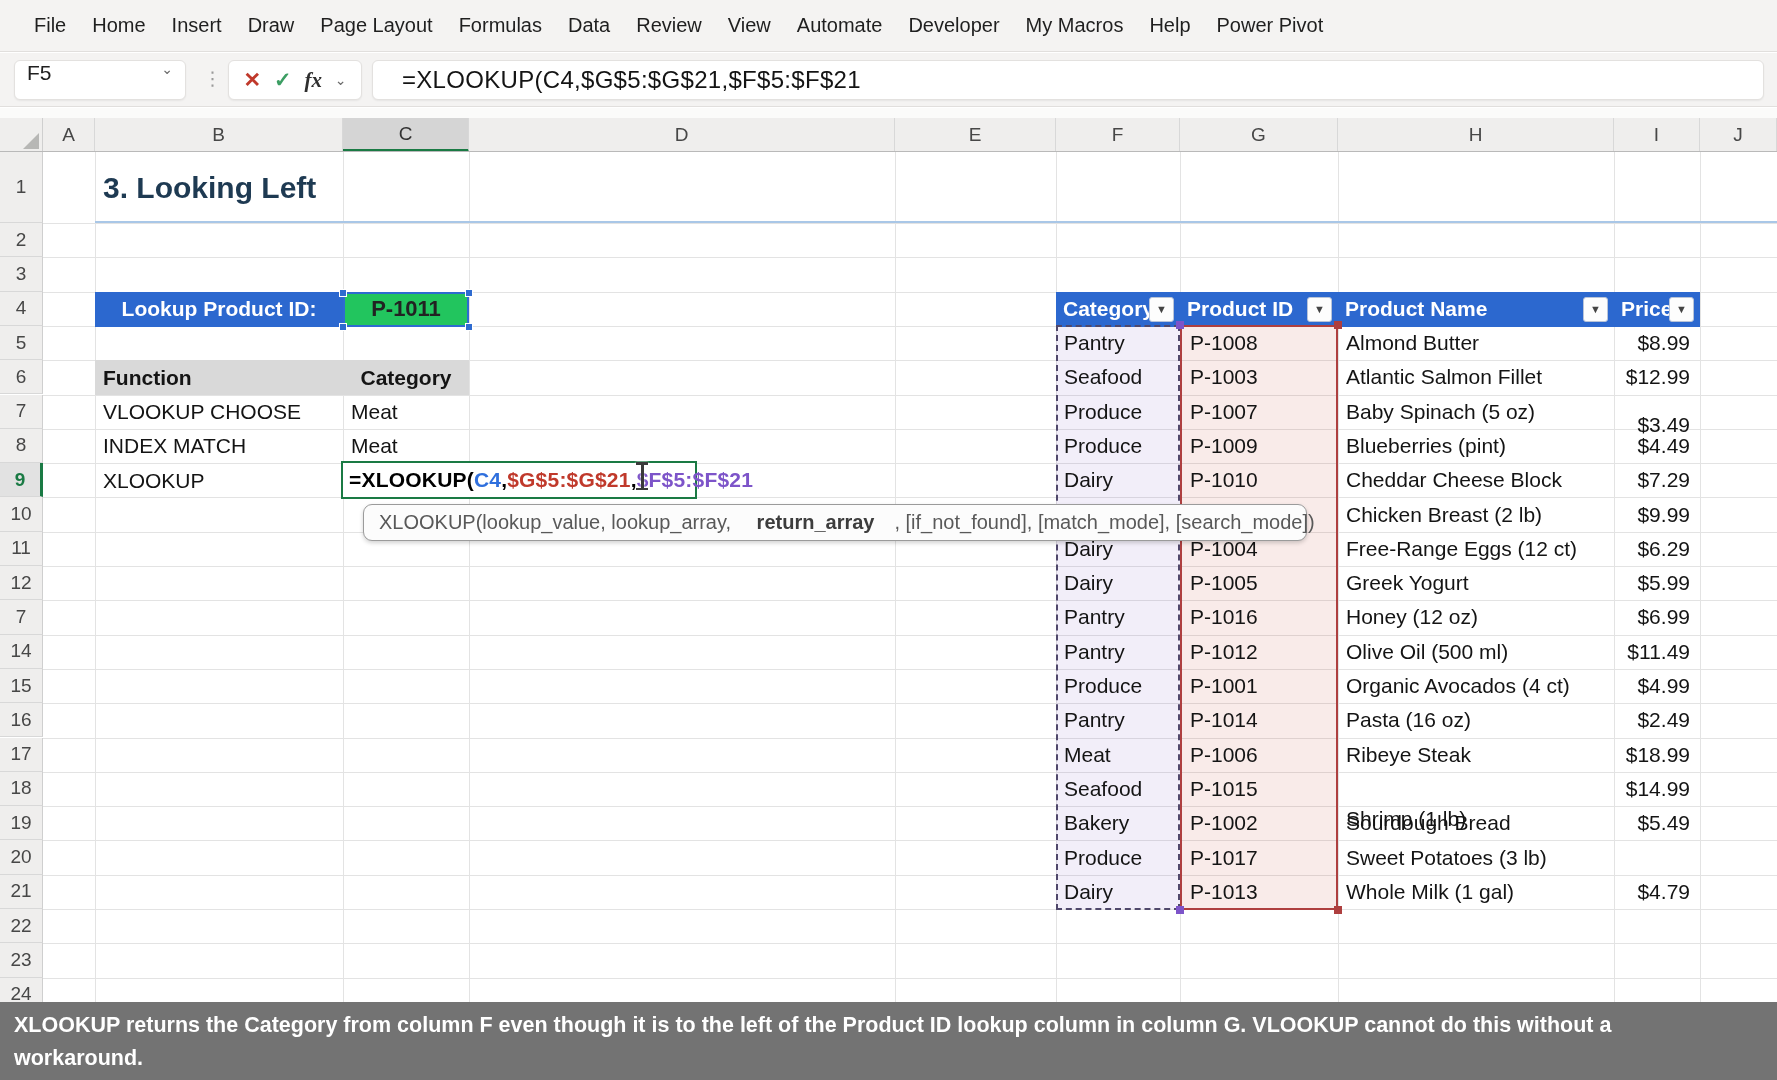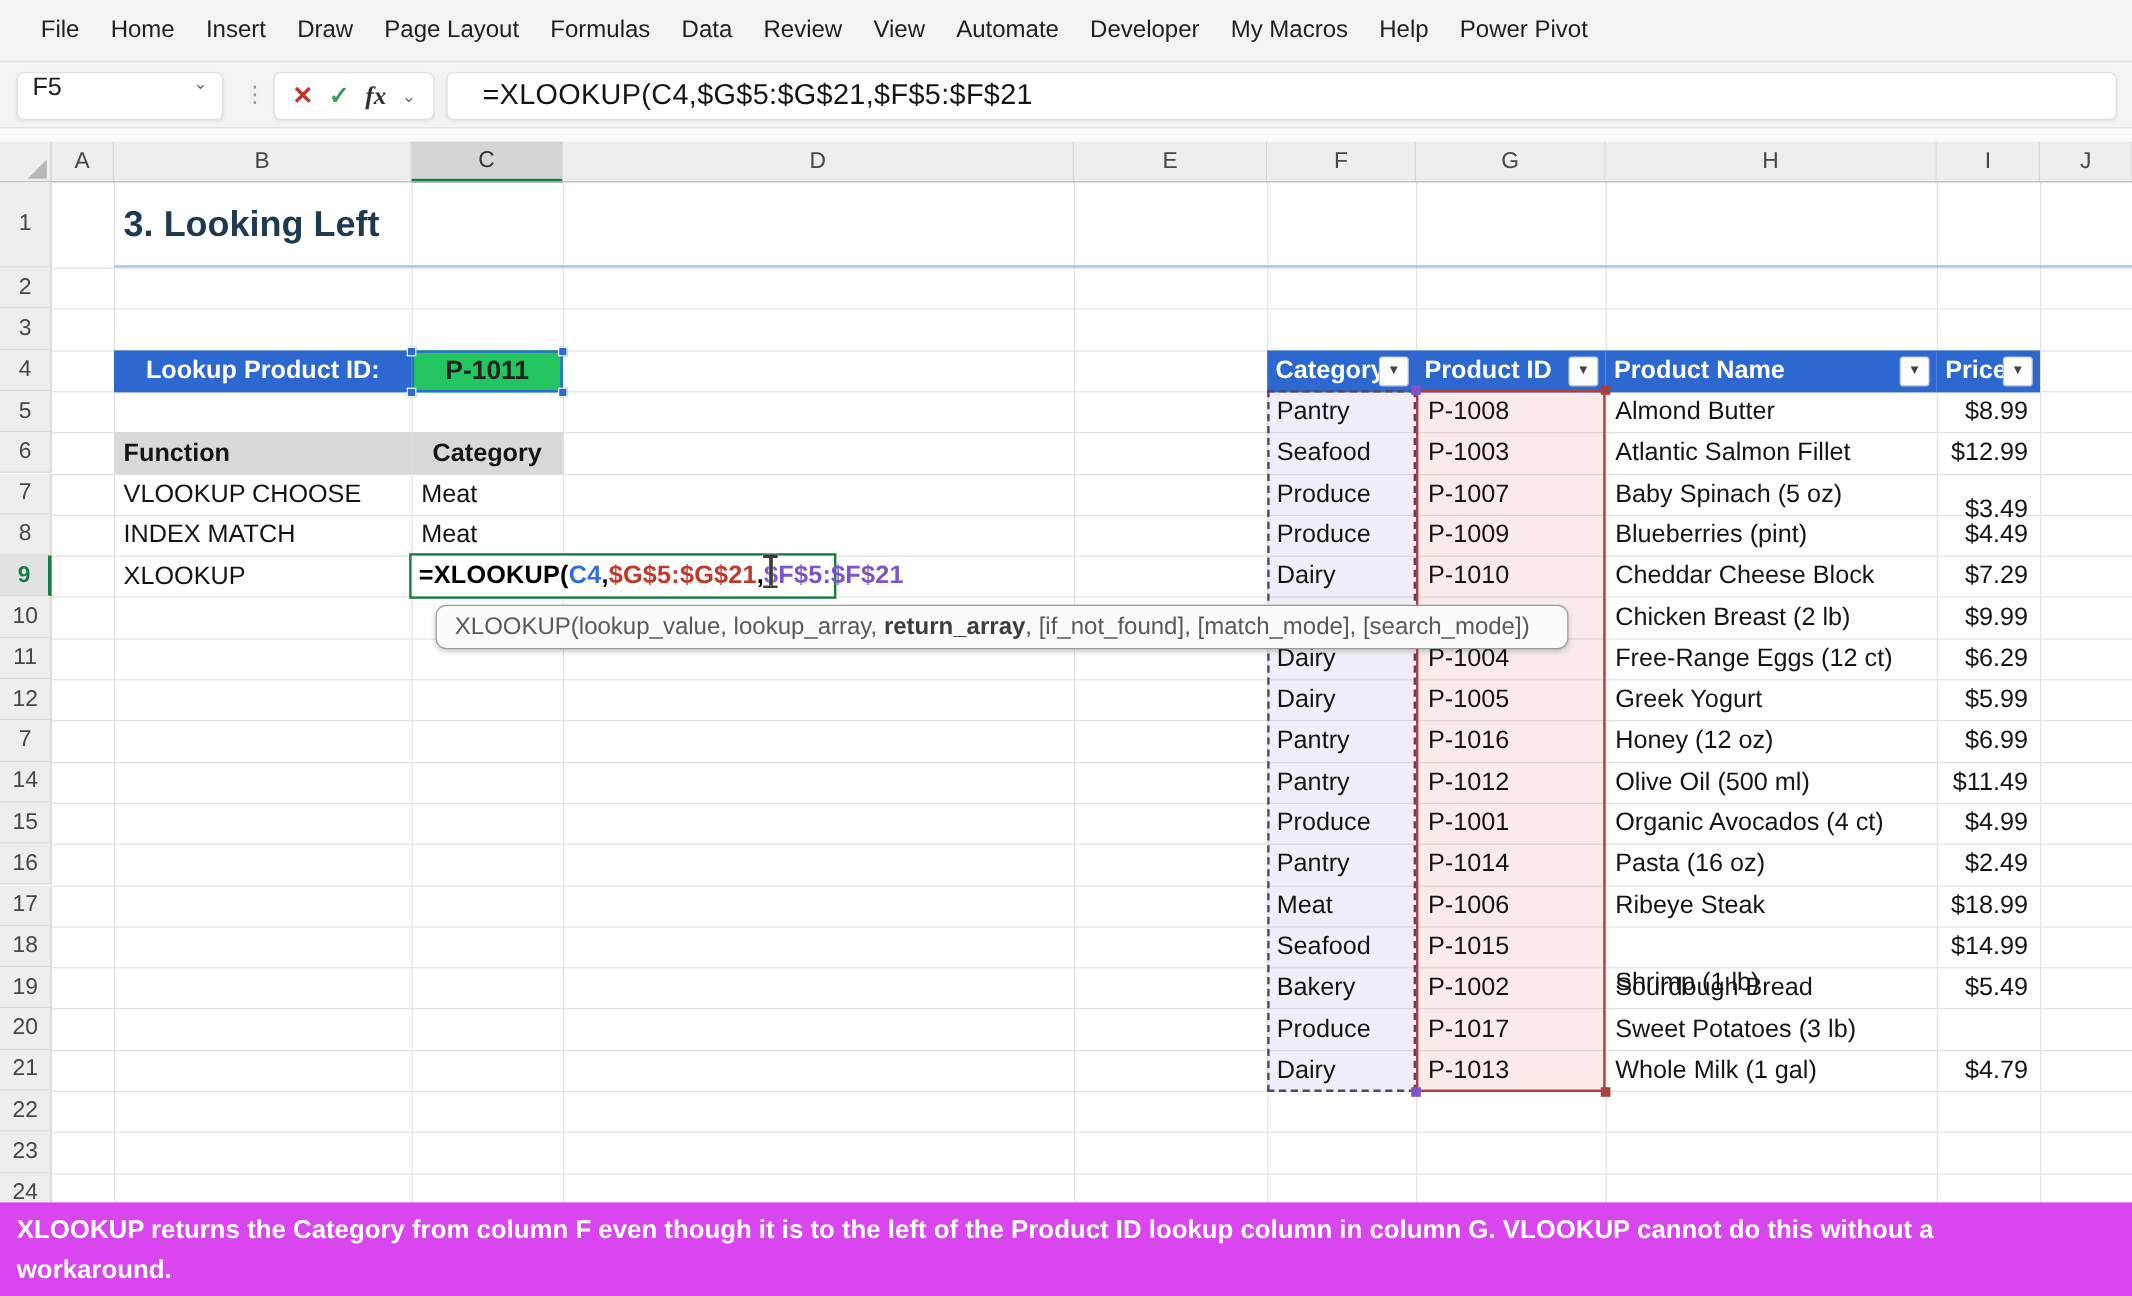--- a/index.html
+++ b/index.html
@@ -67,27 +67,27 @@
   
   #editbox { position:absolute; background:#fff; border:2px solid #1a7a44; display:flex; align-items:center; padding-left:6px; white-space:pre; }
   #editbox span { font-size:21px; font-weight:bold; letter-spacing:0.2px; }
   #caret { display:inline-block; width:2px; height:25px; background:#000; margin-left:1px; }
   
   #tooltip {
     position:absolute; left:363px; top:504px; width:944px; height:37px;
     background:#fcfcfc; border:1.5px solid #9b9b9b; border-radius:9px;
     box-shadow:0 2px 4px rgba(0,0,0,.18);
     display:flex; align-items:center; padding-left:15px;
-    font-size:20px; color:#595959; white-space:pre; z-index:40;
+    font-size:20px; color:#595959; white-space:pre; z-index:40;gap:20px;
   }
   #tooltip b { color:#3d3d3d; }
   
   #caption {
     position:absolute; left:0; top:1002px; width:1777px; height:78px;
-    background:#d946ef; z-index:60;
+    background:#737373; z-index:60;
   }
   #caption .cap-line { color:#fff; font-weight:bold; font-size:21.5px; line-height:33px; padding-left:14px; }
   #caption .cap-wrap { padding-top:7px; }
   
   #ibeam { position:absolute; z-index:70; filter:drop-shadow(0 0 1px #fff); }
   #ibeam .v { position:absolute; left:5px; top:2px; width:2.5px; height:24px; background:#3a3a3a; }
   #ibeam .h { position:absolute; left:0; width:12px; height:2.5px; background:#3a3a3a; }
 </style>
 </head>
 <body>

